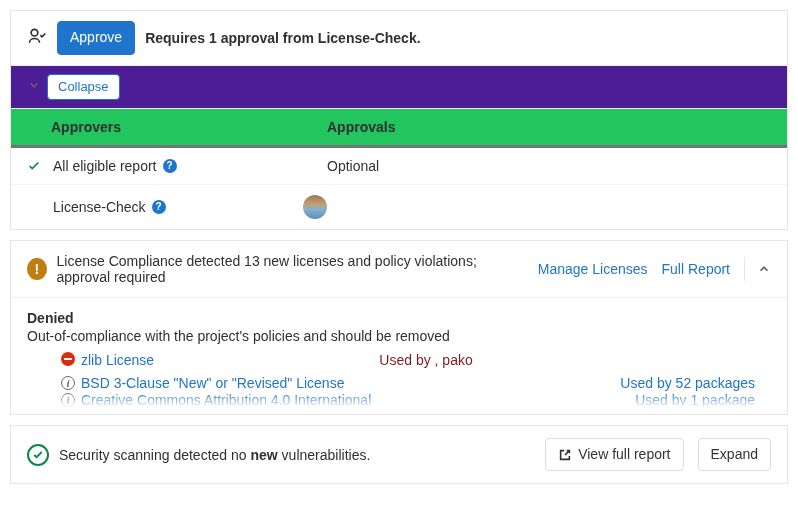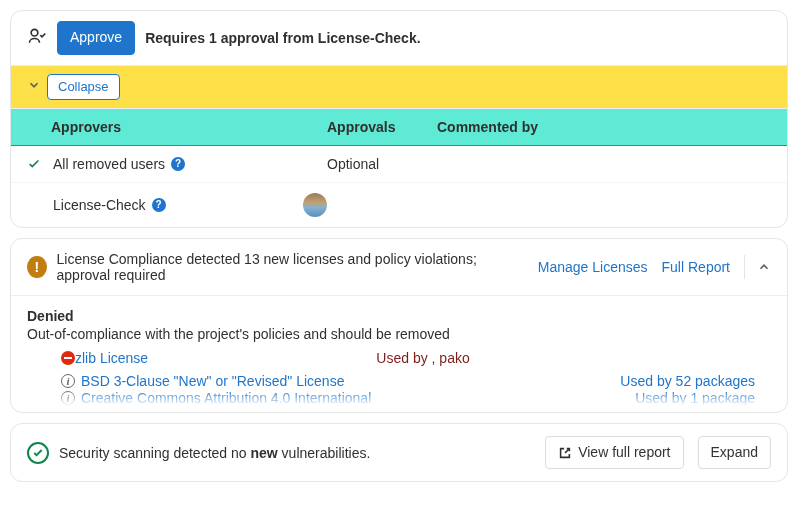--- a/index.html
+++ b/index.html
@@ -7,21 +7,21 @@
     margin: 0;
     padding: 10px 10px 0 10px;
     font-family: -apple-system, BlinkMacSystemFont, "Segoe UI", Helvetica, Arial, sans-serif;
     font-size: 14px;
     color: #303030;
     background: #fff;
     width: 798px;
   }
   .panel {
     border: 1px solid #e5e5e5;
-    border-radius: 12px;
+    border-radius: 0;
     background: #fff;
     margin-bottom: 10px;
   }
   .panel-header {
     display: flex;
     align-items: center;
     padding: 10px 16px;
     gap: 10px;
   }
   .btn {
@@ -45,35 +45,35 @@
     border: 1px solid #dcdcde;
   }
   .btn-collapse {
     background: #fff;
     color: #1f75cb;
     border: 1px solid #1f75cb;
     padding: 3px 10px;
     font-size: 13px;
   }
   .sub-row {
-    background: #fde047;
+    background: #4c1d95;
     padding: 8px 16px;
     display: flex;
     align-items: center;
     gap: 6px;
     border-top: 1px solid #eee;
   }
   .table-header {
     display: flex;
     padding: 10px 16px;
-    background: #5eead4;
+    background: #22c55e;
     font-weight: 600;
     color: #303030;
     border-top: 1px solid #eee;
-    border-bottom: 1px solid #737373;
+    border-bottom: 3px solid #737373;
   }
   .col-approvers { flex: 0 0 300px; padding-left: 24px; }
   .col-approvals { flex: 0 0 110px; }
   .col-commented { flex: 0 0 200px; }
   .col-approved  { flex: 1; }
   .rule-row {
     display: flex;
     align-items: center;
     padding: 10px 16px;
     border-bottom: 1px solid #f4f4f4;
@@ -113,21 +113,21 @@
     border-left: 1px solid #e5e5e5;
     padding-left: 12px;
     height: 24px;
     display: flex;
     align-items: center;
     cursor: pointer;
   }
   .section-body { padding: 4px 16px 0 16px; }
   .section-title { font-weight: 600; margin: 8px 0 2px 0; }
   .section-desc { color: #303030; margin: 0 0 6px 0; }
-  .lic-row { display: flex; align-items: center; padding: 2px 0 2px 34px; gap: 0; }
+  .lic-row { display: flex; align-items: flex-start; padding: 2px 0 2px 34px; gap: 6px; }
   .lic-name { flex: 1; }
   .lic-used { color: #7f1d1d; }
   .lic-used-link { color: #1f75cb; text-align: right; }
   .license-bottom-row { display: flex; align-items: center; padding: 1px 16px 0 50px; }
   .license-bottom-row .name { flex: 1; }
   .deny-icon {
     width: 14px; height: 14px;
     border-radius: 50%;
     background: #dd2b0e;
     position: relative;
@@ -212,31 +212,30 @@
       <svg class="sm" viewBox="0 0 16 16" fill="none" stroke="#606060" stroke-width="2">
           <path d="M4 6l4 4 4-4"></path>
         </svg>
     </span>
     <button class="btn btn-collapse">Collapse</button>
   </div>
 
   <div class="table-header">
     <div class="col-approvers">Approvers</div>
     <div class="col-approvals">Approvals</div>
-    <div class="col-commented">Commented by</div>
   </div>
 
   <div class="rule-row">
     <div class="rule-name">
       <span class="status-icon">
         <svg class="sm" viewBox="0 0 16 16" fill="none" stroke="#108548" stroke-width="2">
             <path d="M3 8l3 3 7-7"></path>
           </svg>
       </span>
-      <span>All removed users</span>
+      <span>All eligible report</span>
       <span class="help-icon">?</span>
     </div>
     <div class="rule-approvals">Optional</div>
     <div class="rule-commented"></div>
     <div class="rule-approved"></div>
   </div>
 
   <div class="rule-row">
     <div class="rule-name">
       <span class="status-icon"></span>

